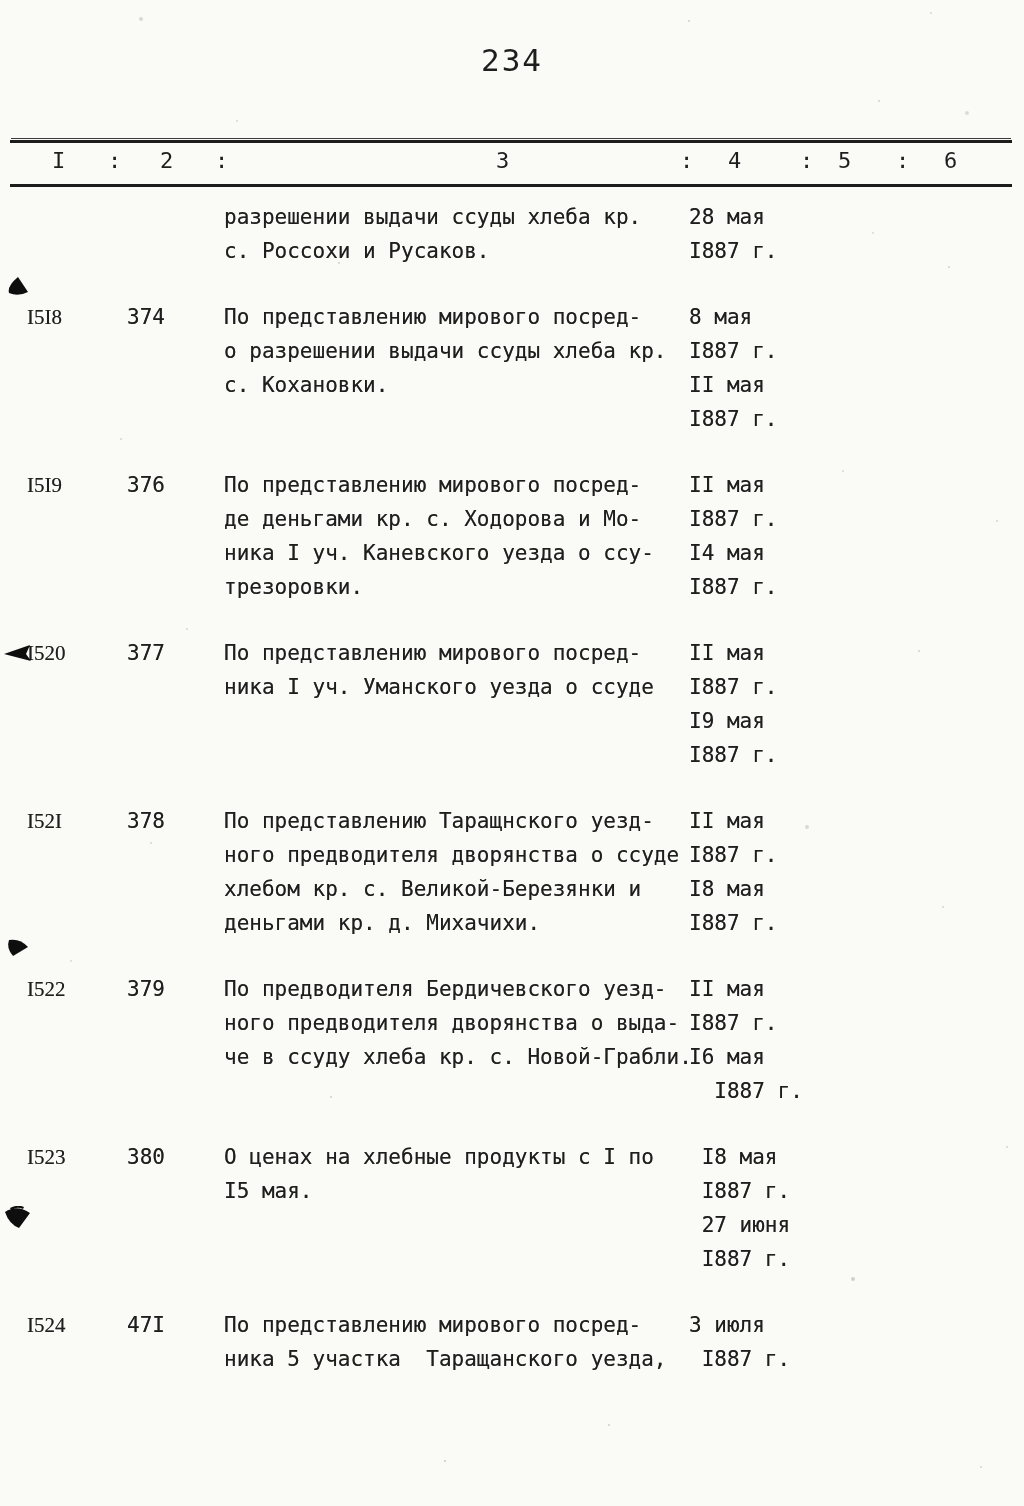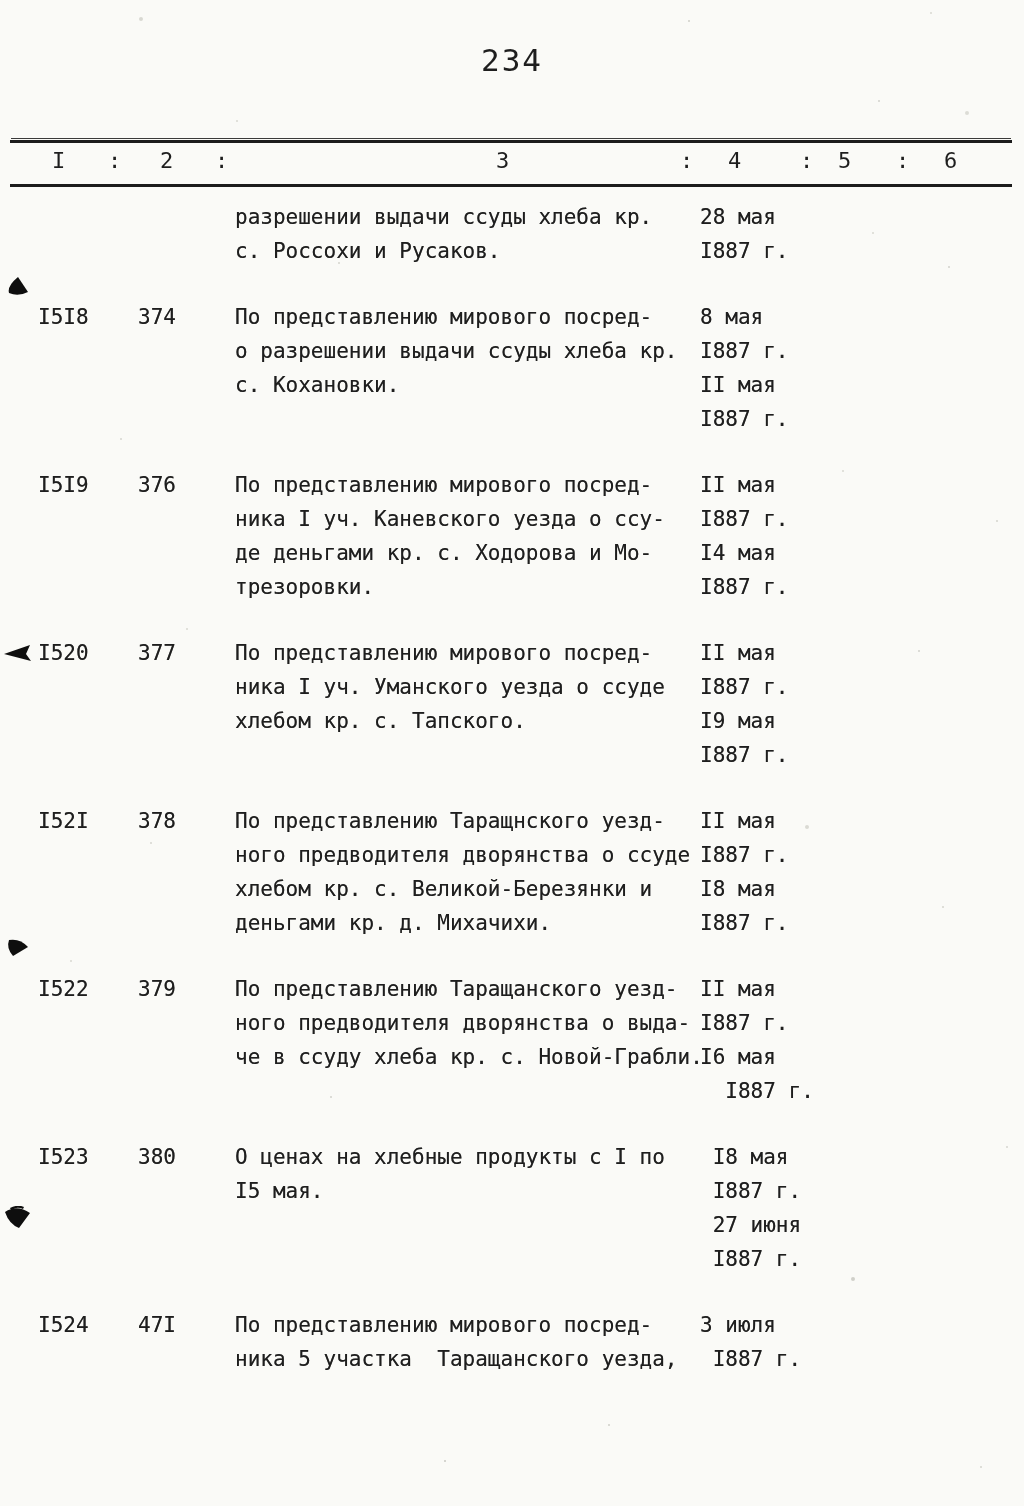--- a/index.html
+++ b/index.html
@@ -48,26 +48,26 @@
   .header-cells span:nth-child(7){left:728px;}
   .header-cells span:nth-child(8){left:800px;}
   .header-cells span:nth-child(9){left:838px;}
   .header-cells span:nth-child(10){left:896px;}
   .header-cells span:nth-child(11){left:944px;}
   .entries{
     position:absolute; top:200px; left:0; right:0;
   }
   .entry{
     display:flex; align-items:flex-start;
-    padding-left:38px; margin-bottom:32px;
+    padding-left:27px; margin-bottom:32px;
     font-size:21px; line-height:34px;
     text-shadow:0 0 0.6px rgba(20,20,20,.55);
   }
   .col{flex:none;}
-  .col.no{width:100px;}
+  .col.no{width:100px;font-family:Liberation Serif, serif;}
   .col.doc{width:97px;}
   .col.title{width:465px; white-space:pre;}
   .col.dates{white-space:pre;}
   .ink-mark{position:absolute;}
   .ink-mark svg{display:block;}
   .ink-mark path{fill:#0e0e0e;}
 </style>
 </head>
 <body>
 
@@ -103,42 +103,42 @@
   <div class="entry">
     <div class="col no">I5I8</div>
     <div class="col doc">374</div>
     <div class="col title"><div>По представлению мирового посред-</div><div>о разрешении выдачи ссуды хлеба кр.</div><div>с. Кохановки.</div></div>
     <div class="col dates"><div>8 мая</div><div>I887 г.</div><div>II мая</div><div>I887 г.</div></div>
   </div>
 
   <div class="entry">
     <div class="col no">I5I9</div>
     <div class="col doc">376</div>
-    <div class="col title"><div>По представлению мирового посред-</div><div>ника I уч. Каневского уезда о ссу-</div><div>де деньгами кр. с. Ходорова и Мо-</div><div>трезоровки.</div></div>
+    <div class="col title"><div>По представлению мирового посред-</div><div>де деньгами кр. с. Ходорова и Мо-</div><div>ника I уч. Каневского уезда о ссу-</div><div>трезоровки.</div></div>
     <div class="col dates"><div>II мая</div><div>I887 г.</div><div>I4 мая</div><div>I887 г.</div></div>
   </div>
 
   <div class="entry">
     <div class="col no">I520</div>
     <div class="col doc">377</div>
-    <div class="col title"><div>По представлению мирового посред-</div><div>ника I уч. Уманского уезда о ссуде</div><div>хлебом кр. с. Тапского.</div></div>
+    <div class="col title"><div>По представлению мирового посред-</div><div>ника I уч. Уманского уезда о ссуде</div></div>
     <div class="col dates"><div>II мая</div><div>I887 г.</div><div>I9 мая</div><div>I887 г.</div></div>
   </div>
 
   <div class="entry">
     <div class="col no">I52I</div>
     <div class="col doc">378</div>
     <div class="col title"><div>По представлению Таращнского уезд-</div><div>ного предводителя дворянства о ссуде</div><div>хлебом кр. с. Великой-Березянки и</div><div>деньгами кр. д. Михачихи.</div></div>
     <div class="col dates"><div>II мая</div><div>I887 г.</div><div>I8 мая</div><div>I887 г.</div></div>
   </div>
 
   <div class="entry">
     <div class="col no">I522</div>
     <div class="col doc">379</div>
-    <div class="col title"><div>По представлению Таращанского уезд-</div><div>ного предводителя дворянства о выда-</div><div>че в ссуду хлеба кр. с. Новой-Грабли.</div></div>
+    <div class="col title"><div>По предводителя Бердичевского уезд-</div><div>ного предводителя дворянства о выда-</div><div>че в ссуду хлеба кр. с. Новой-Грабли.</div></div>
     <div class="col dates"><div>II мая</div><div>I887 г.</div><div>I6 мая</div><div>  I887 г.</div></div>
   </div>
 
   <div class="entry">
     <div class="col no">I523</div>
     <div class="col doc">380</div>
     <div class="col title"><div>О ценах на хлебные продукты с I по</div><div>I5 мая.</div></div>
     <div class="col dates"><div> I8 мая</div><div> I887 г.</div><div> 27 июня</div><div> I887 г.</div></div>
   </div>
 

